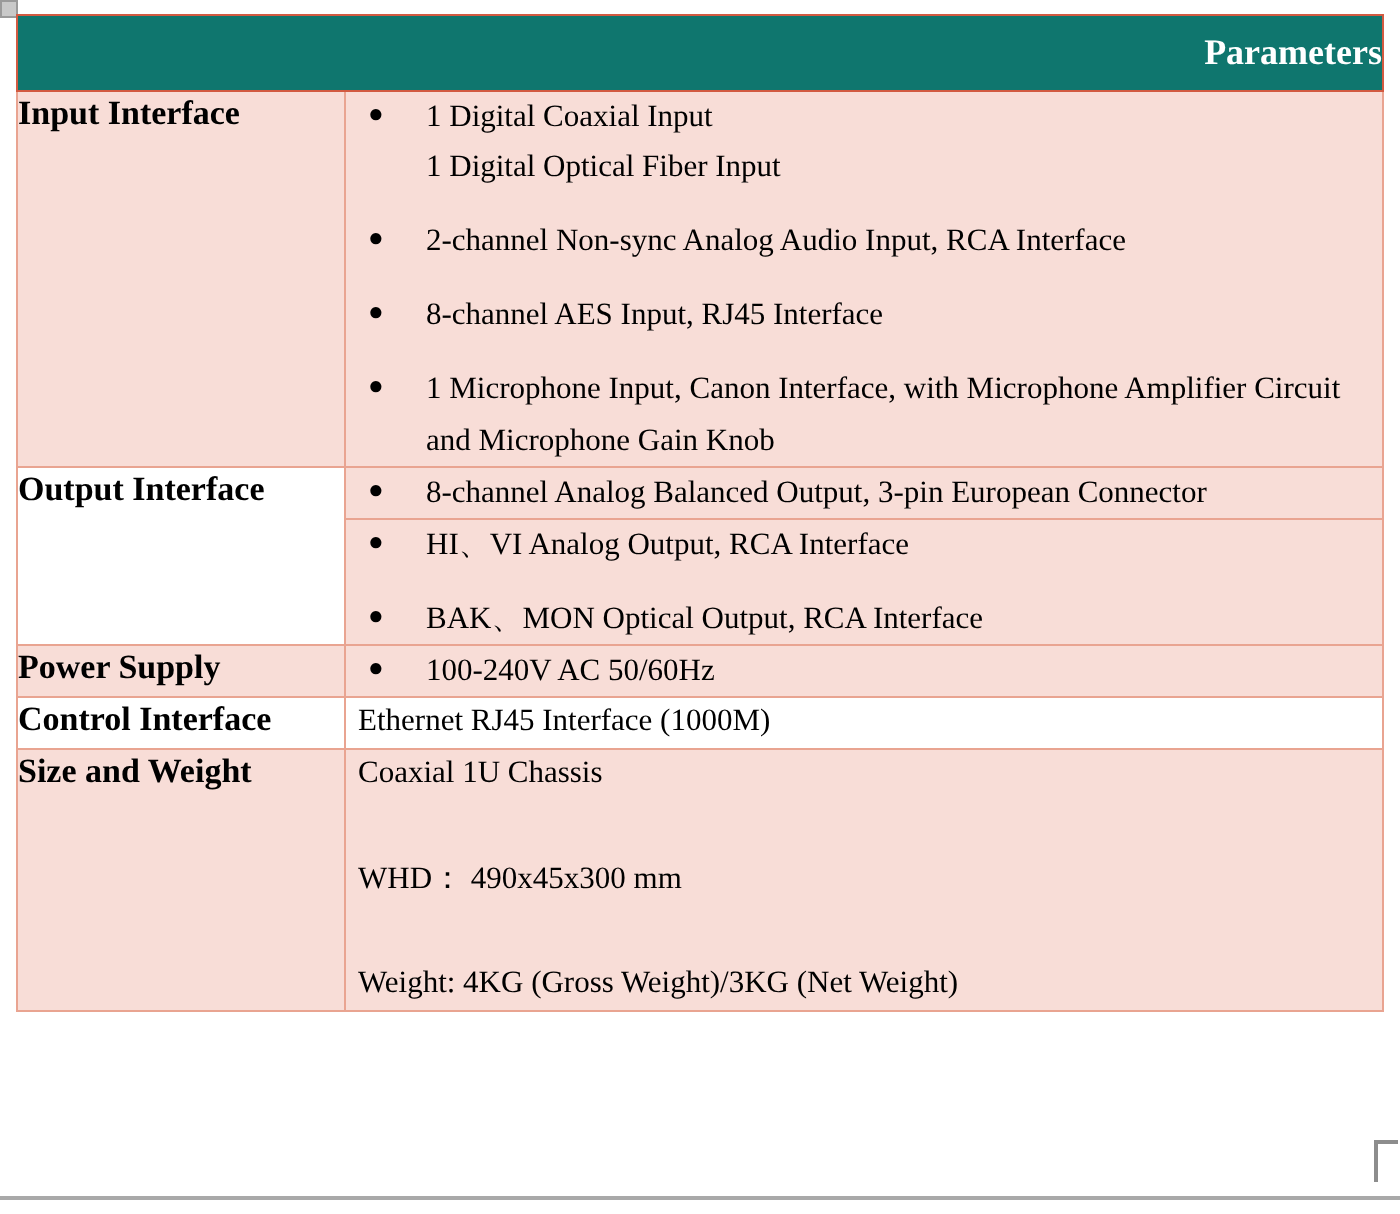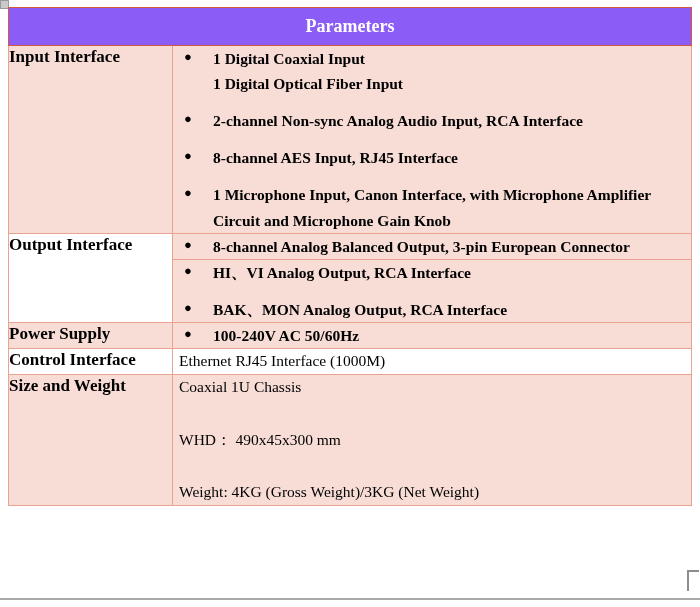--- a/index.html
+++ b/index.html
@@ -58,25 +58,25 @@
   }
 
   table.spec td, table.spec th {
     border: 1px solid #E9A491;
     padding: 0;
     vertical-align: top;
   }
 
   
   .hdr {
-    background: #8b5cf6;
+    background: #0f766e;
     color: #ffffff;
     font-weight: bold;
     font-size: 18px;
-    text-align: center;
+    text-align: right;
     height: 37px;
     line-height: 37px;
     border: 1px solid #D25A41 !important;
     margin-top: 44px;
   }
 
   
   col.c-label { width: 164px; }
   col.c-body  { width: 519px; }
 
@@ -112,21 +112,20 @@
   ul.blist > li + li { margin-top: 12px; }
   ul.blist > li .bullet {
     position: absolute;
     left: 11px;
     top: 0;
     font-size: 13px;
     line-height: 1.62;
   }
   ul.blist > li .sub {
     display: block;
-    font-weight: bold;
   }
 
   
   .plain-line {
     padding-left: 6px;
     line-height: 1.6;
   }
   .plain-line + .plain-line { margin-top: 28px; }
 
   .one-line { line-height: 1.6; }
@@ -186,21 +185,21 @@
       </tr>
       <tr>
         <td class="body-cell bg-pink">
           <ul class="blist">
             <li>
               <span class="bullet">●</span>
               <span class="sub">HI、VI Analog Output, RCA Interface</span>
             </li>
             <li>
               <span class="bullet">●</span>
-              <span class="sub">BAK、MON Analog Output, RCA Interface</span>
+              <span class="sub">BAK、MON Optical Output, RCA Interface</span>
             </li>
           </ul>
         </td>
       </tr>
 
       <tr>
         <td class="label-cell bg-pink">Power Supply</td>
         <td class="body-cell bg-pink">
           <ul class="blist">
             <li>

